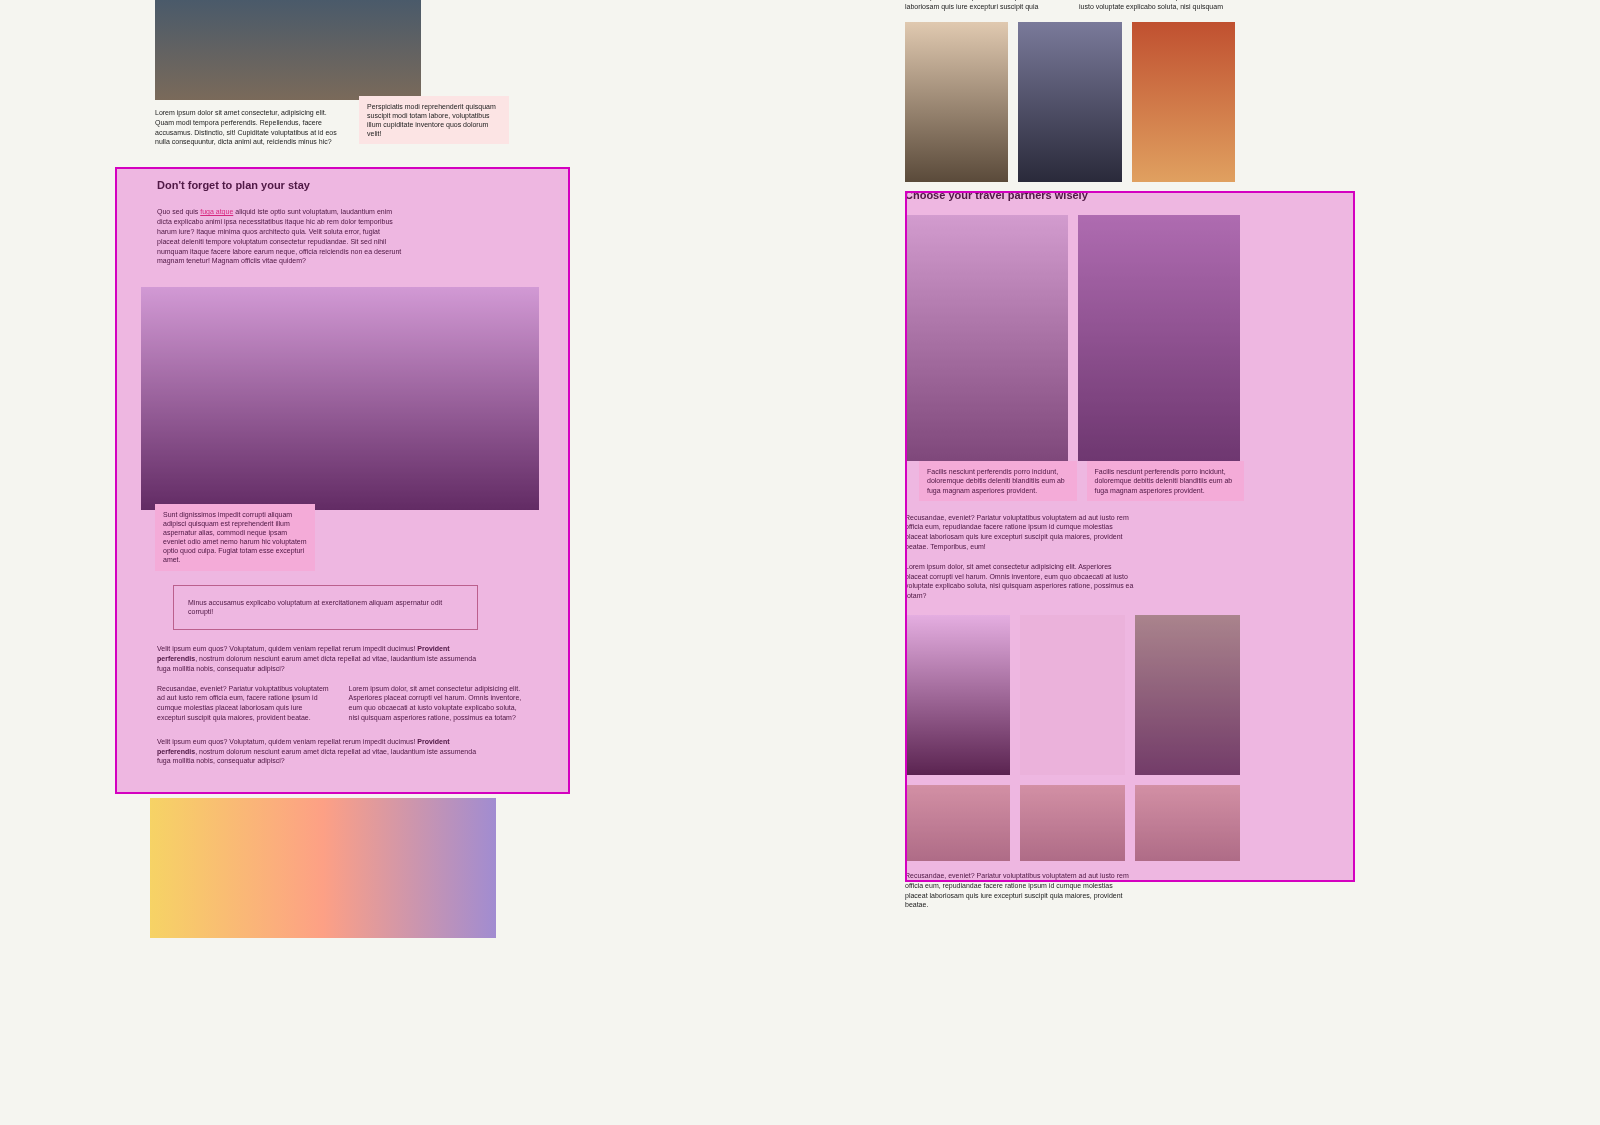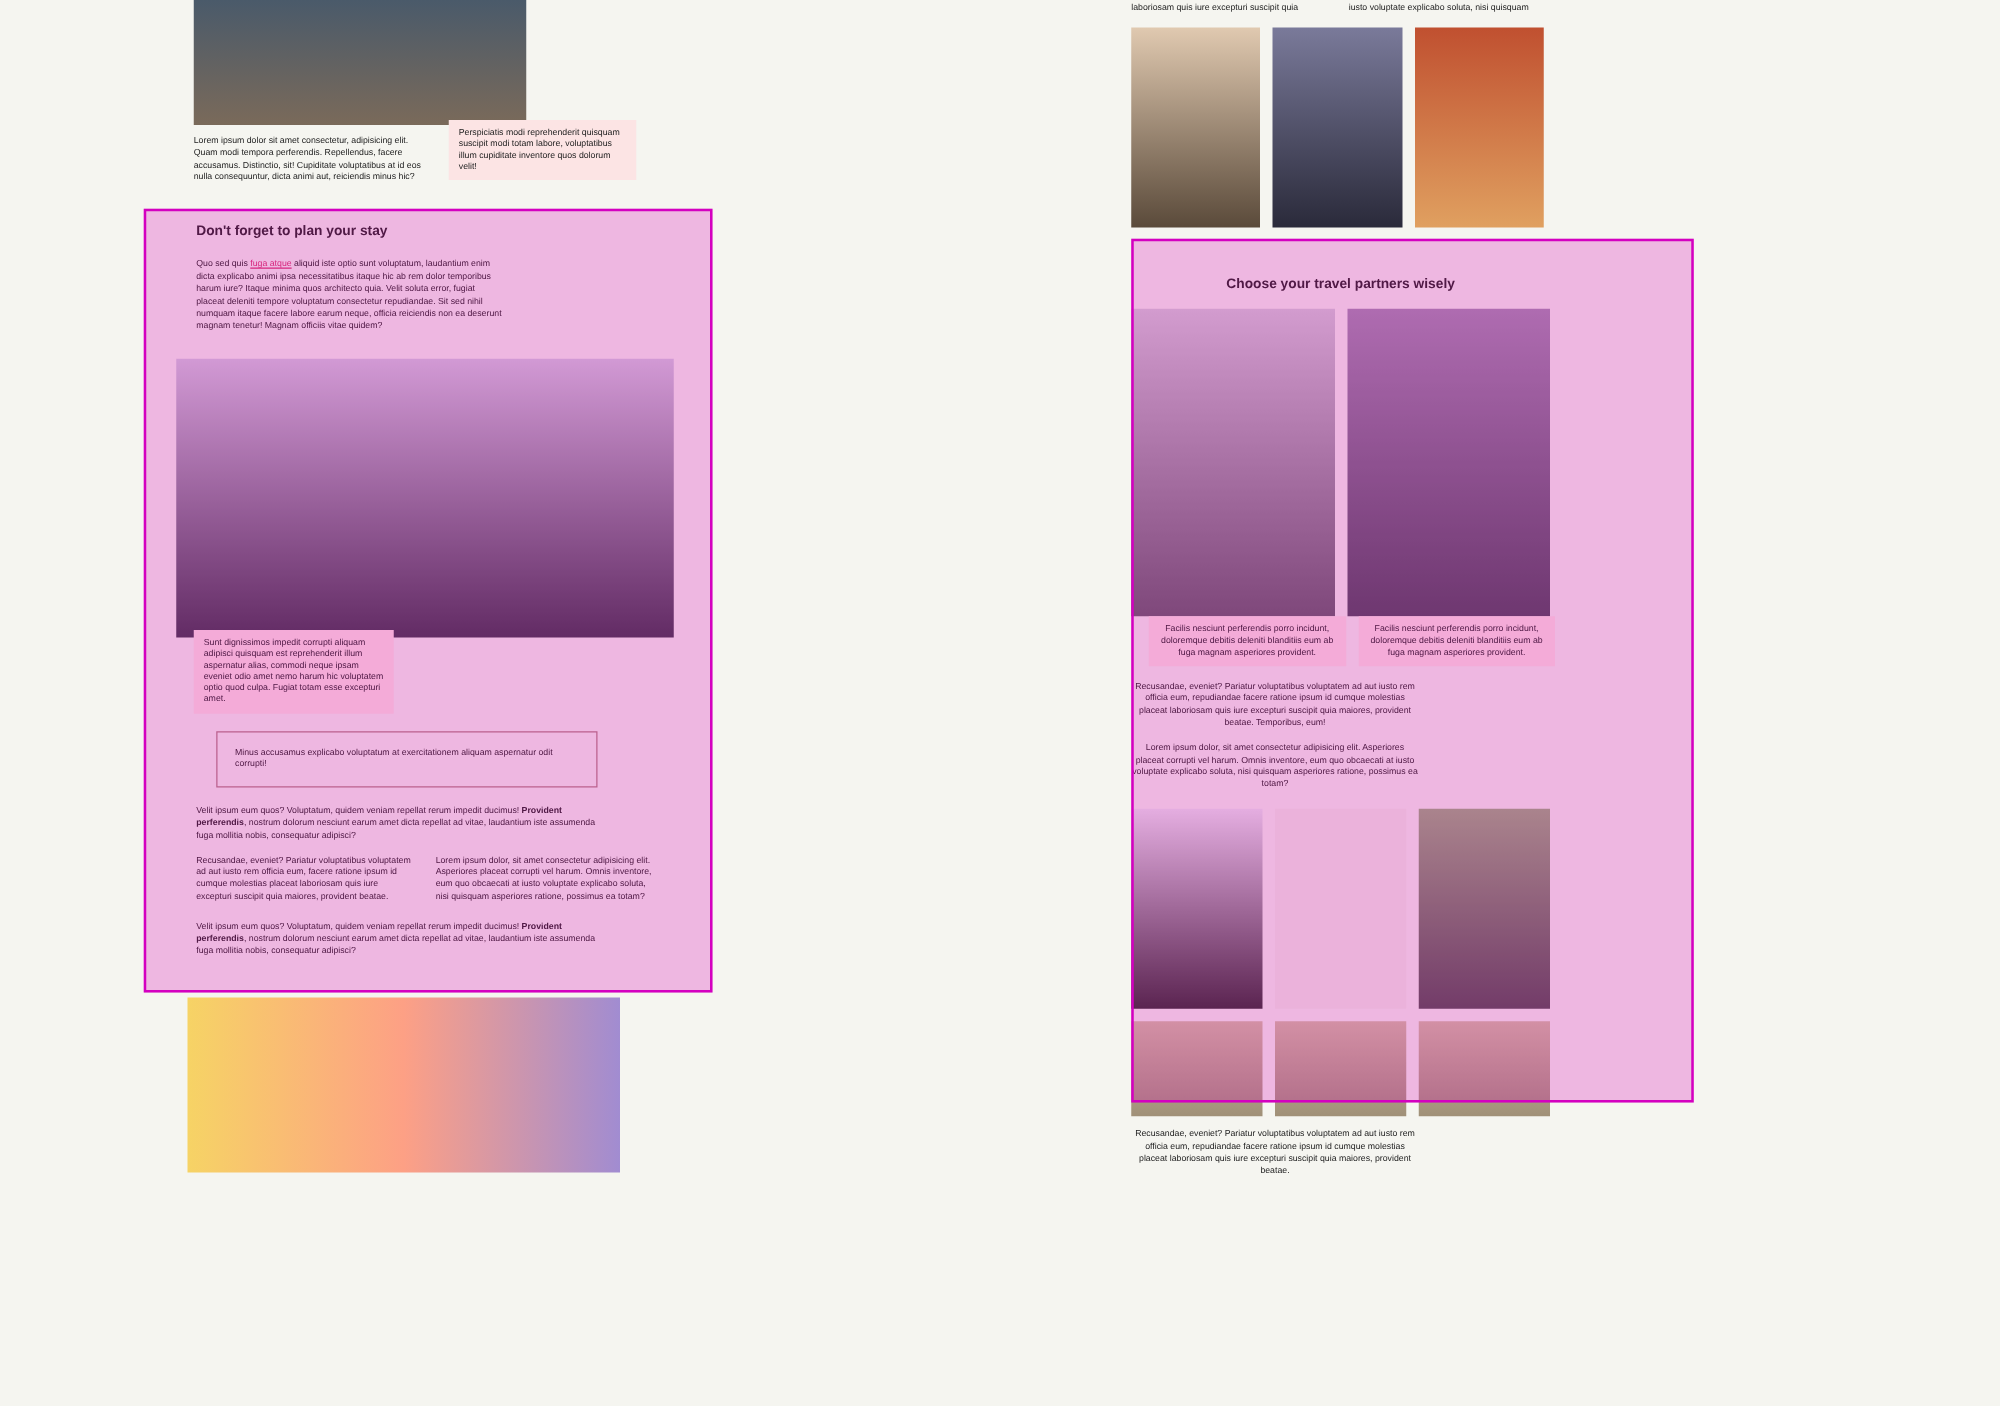--- a/index.html
+++ b/index.html
@@ -87,21 +87,21 @@
         <div>ratione ipsum id cumque molestias placeat laboriosam quis iure excepturi suscipit quia</div>
         <div>harum. Omnis inventore, eum quo obcaecati at iusto voluptate explicabo soluta, nisi quisquam</div>
       </div>
       <div class="row-imgs" style="margin-top:10px;height:160px;">
         <div class="img img-woman"></div>
         <div class="img img-sit"></div>
         <div class="img img-food"></div>
       </div>
     </div>
 
-    <div class="inner right-inner" style="top:220px;width:335px;text-align:center;">
+    <div class="inner right-inner" style="top:188px;width:335px;">
       <h2>Choose your travel partners wisely</h2>
       <div class="row-imgs" style="margin-top:12px;height:246px;">
         <div class="img img-skater"></div>
         <div class="img img-city"></div>
       </div>
       <div style="display:flex;gap:10px;margin-top:0;">
         <div class="caption-box" style="flex:1;margin-left:14px;">Facilis nesciunt perferendis porro incidunt, doloremque debitis deleniti blanditiis eum ab fuga magnam asperiores provident.</div>
         <div class="caption-box" style="flex:1;margin-right:-4px;">Facilis nesciunt perferendis porro incidunt, doloremque debitis deleniti blanditiis eum ab fuga magnam asperiores provident.</div>
       </div>
       <p style="margin-top:12px;width:230px;font-size:7px;">Recusandae, eveniet? Pariatur voluptatibus voluptatem ad aut iusto rem officia eum, repudiandae facere ratione ipsum id cumque molestias placeat laboriosam quis iure excepturi suscipit quia maiores, provident beatae. Temporibus, eum!</p>

